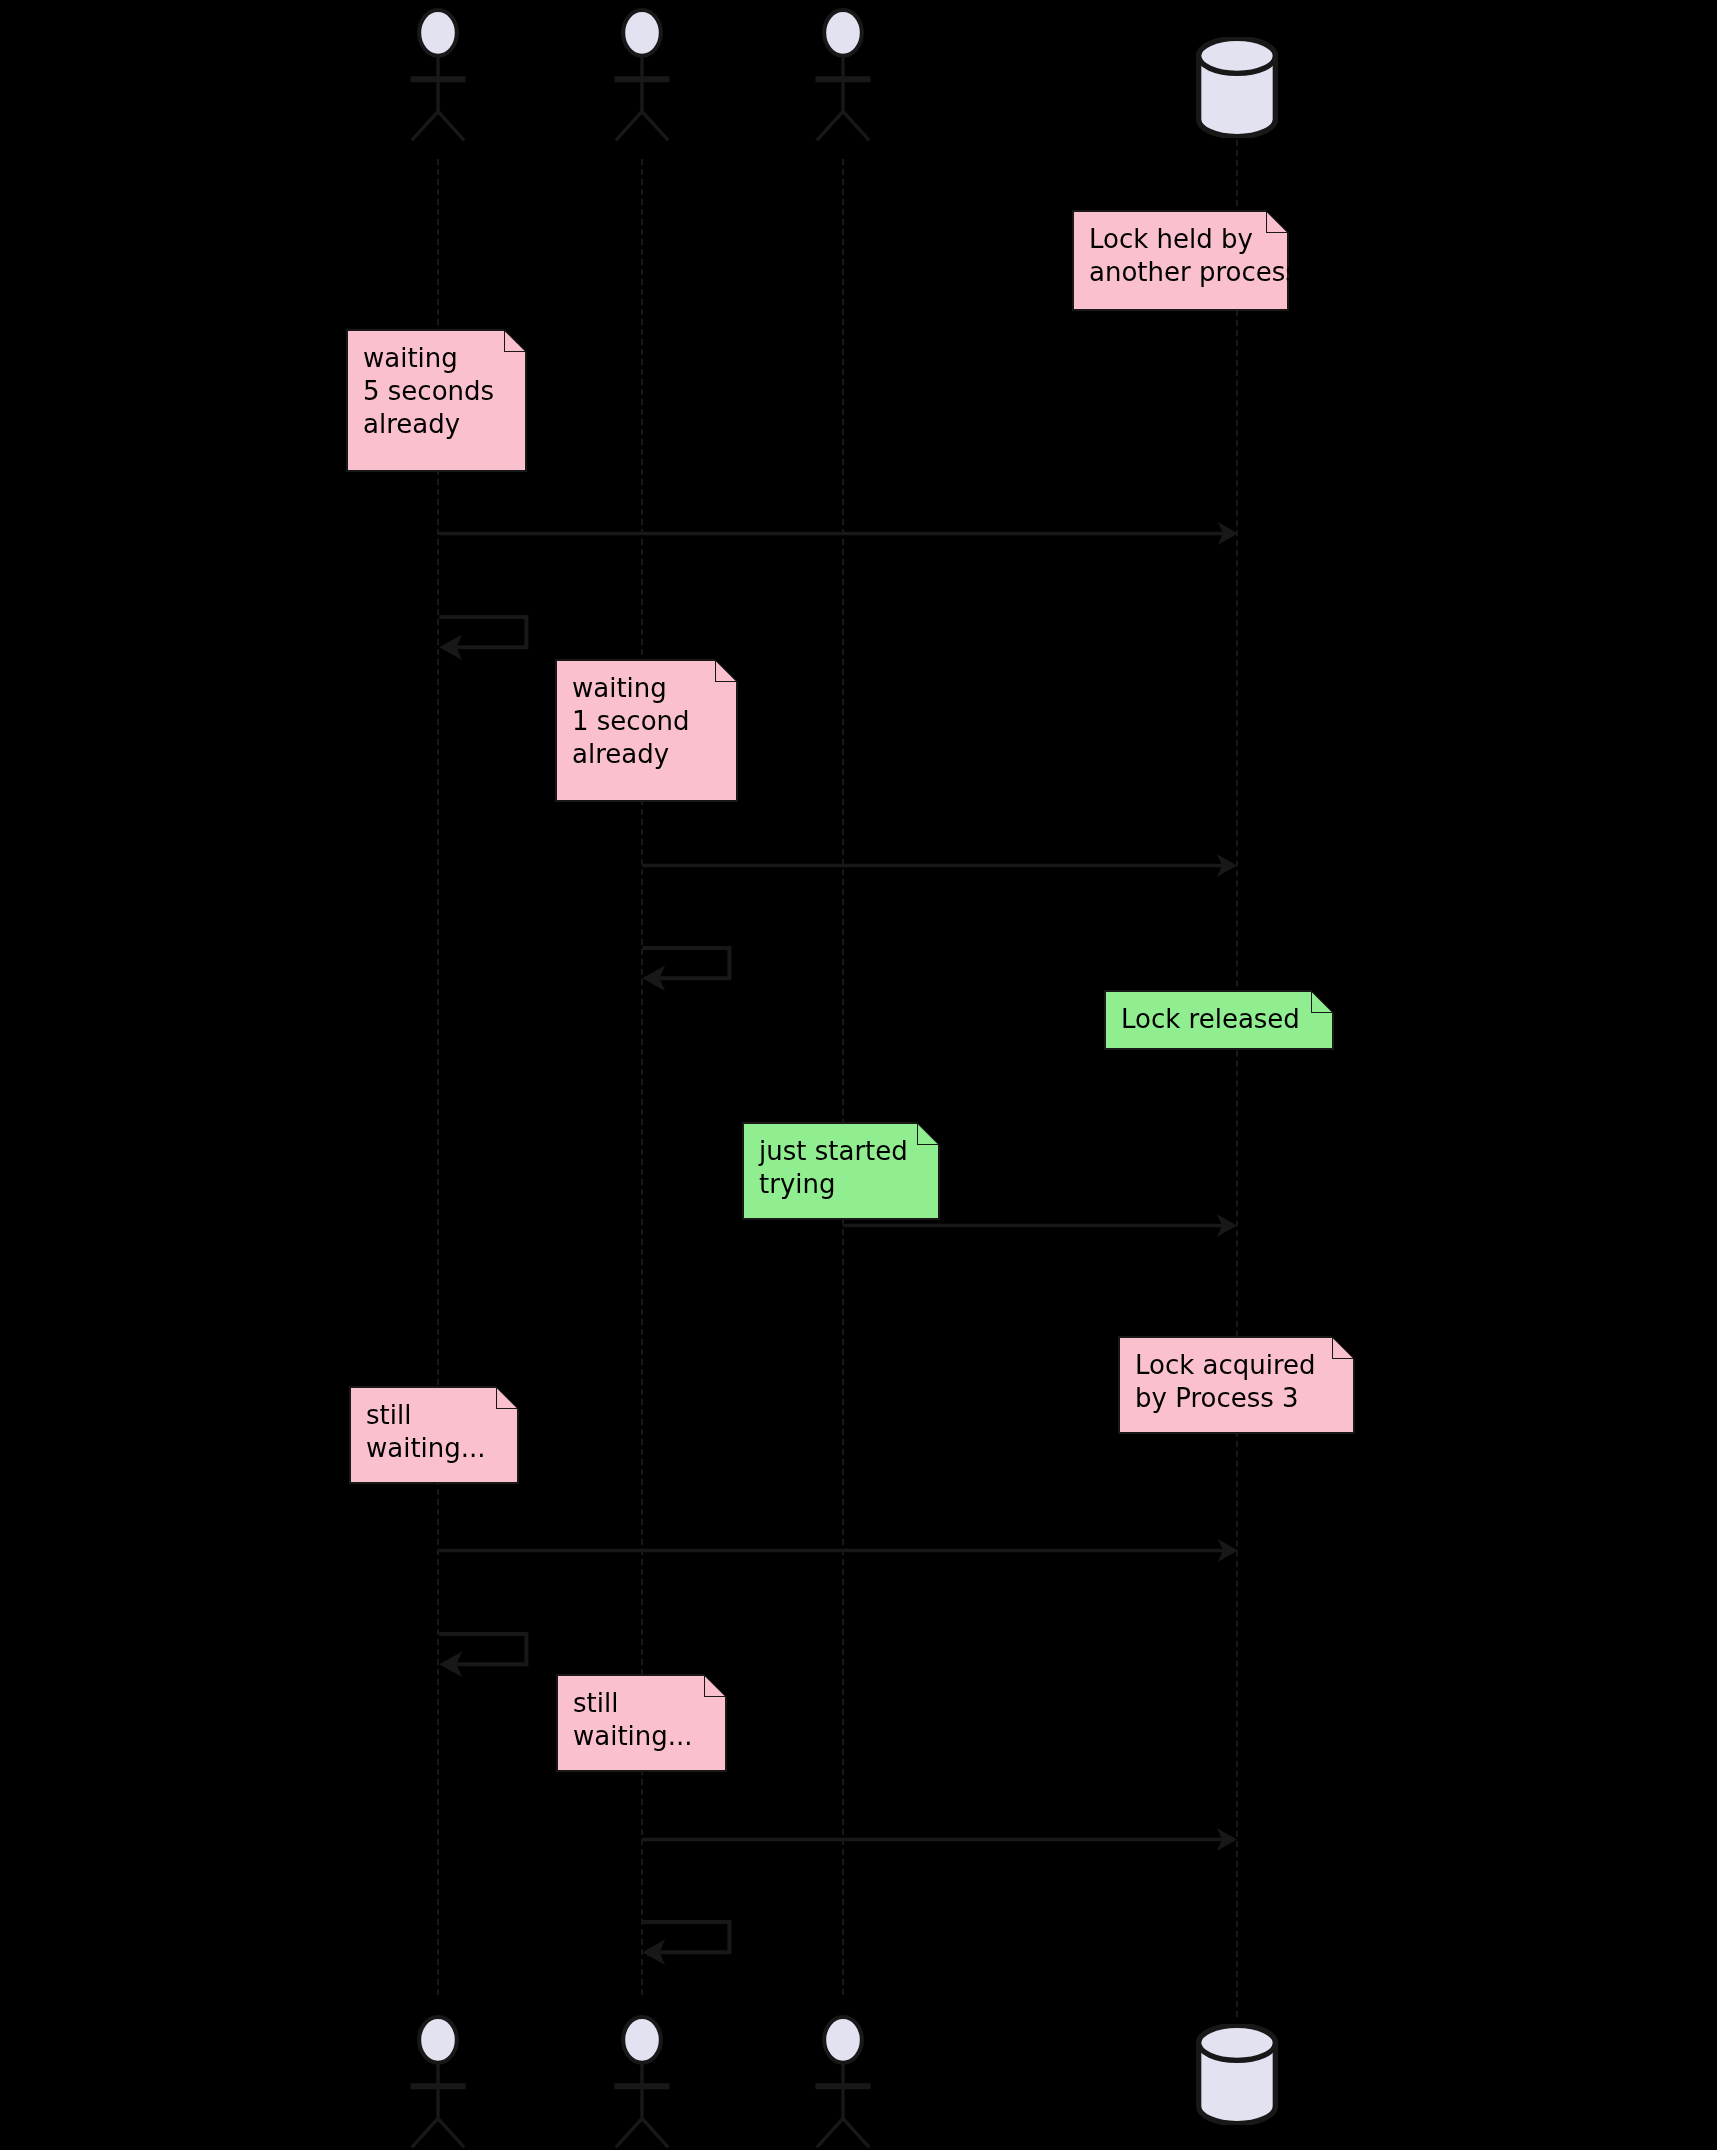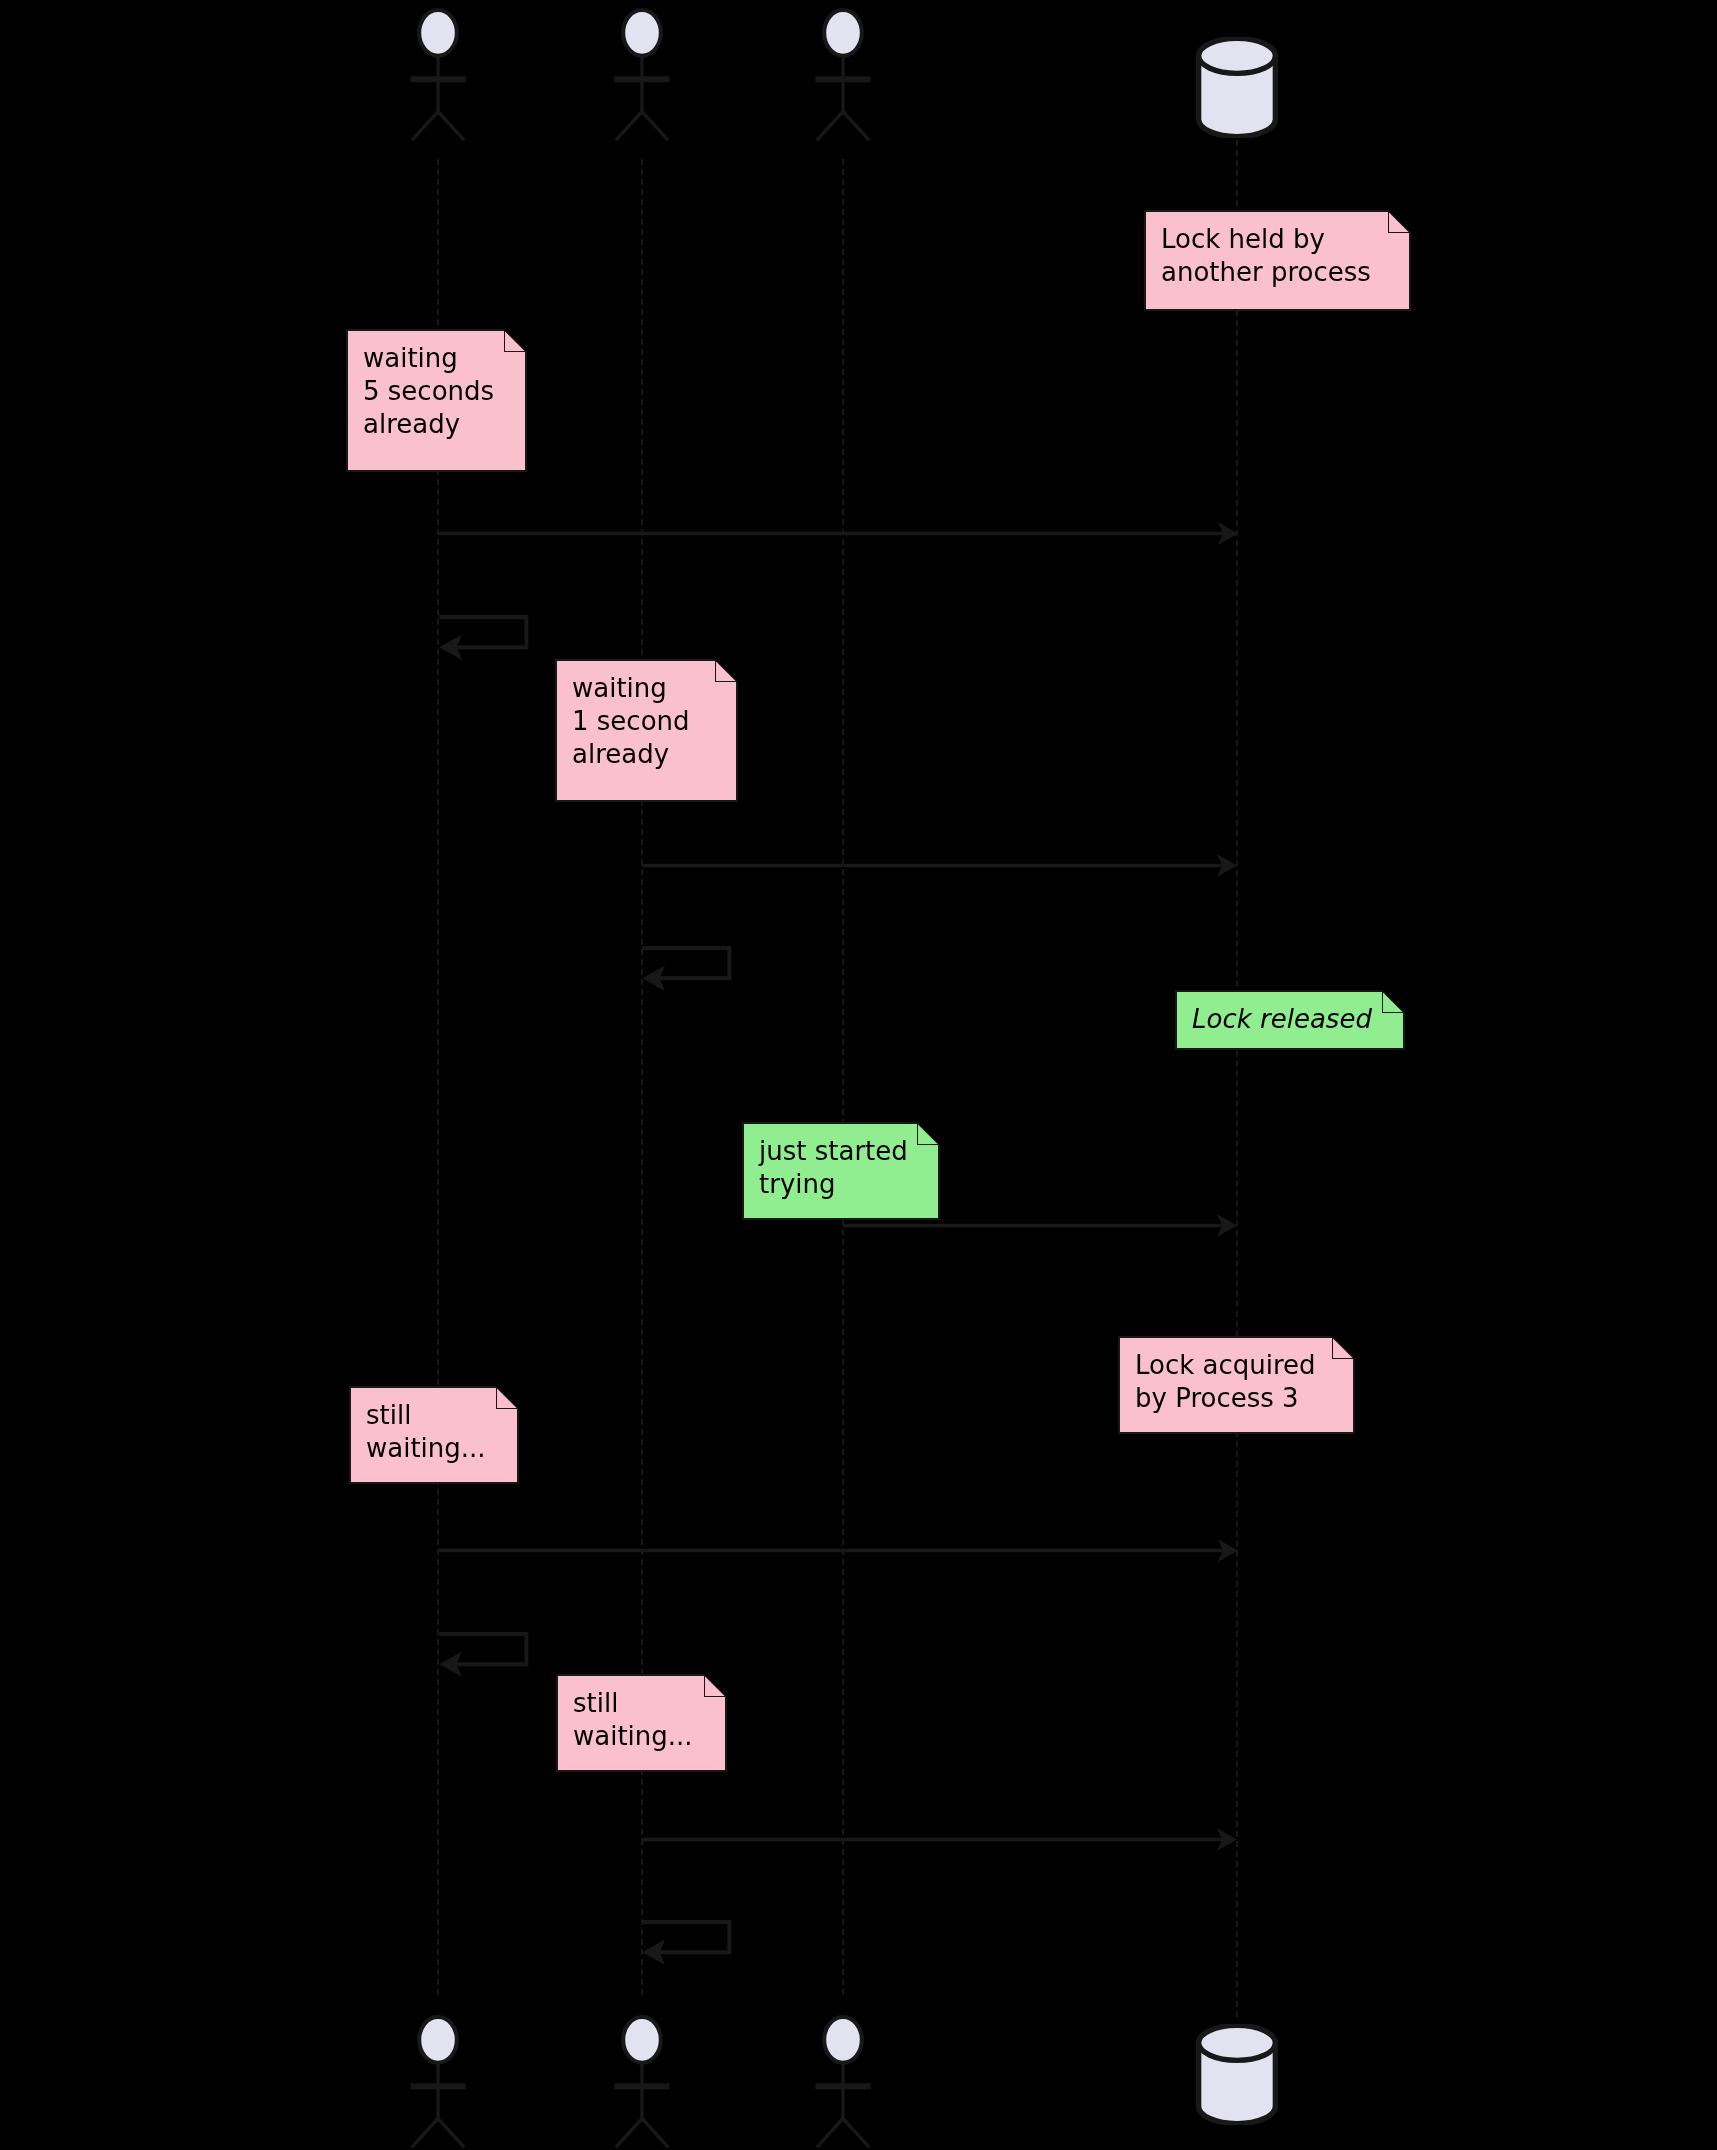--- a/index.html
+++ b/index.html
@@ -184,41 +184,41 @@
         <line x1="0" y1="20" x2="878" y2="20" stroke="#181818" stroke-width="5"></line>
         <polygon points="882,20 852,3 860,20 852,37" fill="#181818"></polygon>
       </svg>
     </div>
     <div class="msg" style="left: 642px; top: 1918px;">
       <svg width="101" height="57" viewBox="0 0 150 85">
         <polyline points="0,6 130,6 130,51 26,51" fill="none" stroke="#181818" stroke-width="6"></polyline>
         <polygon points="0,51 34,32 26,51 34,70" fill="#181818"></polygon>
       </svg>
     </div>
-    <div class="note" style="left: 1144px; top: 210px; width: 267px; min-height: 101px; background: rgb(251, 192, 205);"><div>Lock held by
+    <div class="note" style="left: 1072px; top: 210px; width: 217px; min-height: 101px; background: rgb(251, 192, 205);"><div>Lock held by
 another process</div><div class="fold" style="width: 23px; height: 23px;"><svg width="23" height="23" viewBox="0 0 34 34" style="position:absolute;top:0;right:0;">
           <polygon points="0,0 34,34 0,34" fill="#FBC0CD" stroke="none"></polygon>
           <polygon points="0,0 34,34 0,34" fill="none" stroke="#181818" stroke-width="3"></polygon>
           <polygon points="0,0 34,0 34,34" fill="#000000" stroke="none"></polygon>
         </svg></div></div>
     <div class="note" style="left: 346px; top: 329px; width: 181px; min-height: 143px; background: rgb(251, 192, 205);"><div>waiting
 5 seconds
 already</div><div class="fold" style="width: 23px; height: 23px;"><svg width="23" height="23" viewBox="0 0 34 34" style="position:absolute;top:0;right:0;">
           <polygon points="0,0 34,34 0,34" fill="#FBC0CD" stroke="none"></polygon>
           <polygon points="0,0 34,34 0,34" fill="none" stroke="#181818" stroke-width="3"></polygon>
           <polygon points="0,0 34,0 34,34" fill="#000000" stroke="none"></polygon>
         </svg></div></div>
     <div class="note" style="left: 555px; top: 659px; width: 183px; min-height: 143px; background: rgb(251, 192, 205);"><div>waiting
 1 second
 already</div><div class="fold" style="width: 23px; height: 23px;"><svg width="23" height="23" viewBox="0 0 34 34" style="position:absolute;top:0;right:0;">
           <polygon points="0,0 34,34 0,34" fill="#FBC0CD" stroke="none"></polygon>
           <polygon points="0,0 34,34 0,34" fill="none" stroke="#181818" stroke-width="3"></polygon>
           <polygon points="0,0 34,0 34,34" fill="#000000" stroke="none"></polygon>
         </svg></div></div>
-    <div class="note" style="left: 1175px; top: 990px; width: 230px; min-height: 58px; background: rgb(144, 238, 144); font-style: italic;"><div>Lock released</div><div class="fold" style="width: 23px; height: 23px;"><svg width="23" height="23" viewBox="0 0 34 34" style="position:absolute;top:0;right:0;">
+    <div class="note" style="left: 1104px; top: 990px; width: 230px; min-height: 58px; background: rgb(144, 238, 144);"><div>Lock released</div><div class="fold" style="width: 23px; height: 23px;"><svg width="23" height="23" viewBox="0 0 34 34" style="position:absolute;top:0;right:0;">
           <polygon points="0,0 34,34 0,34" fill="#90EE90" stroke="none"></polygon>
           <polygon points="0,0 34,34 0,34" fill="none" stroke="#181818" stroke-width="3"></polygon>
           <polygon points="0,0 34,0 34,34" fill="#000000" stroke="none"></polygon>
         </svg></div></div>
     <div class="note" style="left: 742px; top: 1122px; width: 198px; min-height: 98px; background: rgb(144, 238, 144);"><div>just started
 trying</div><div class="fold" style="width: 23px; height: 23px;"><svg width="23" height="23" viewBox="0 0 34 34" style="position:absolute;top:0;right:0;">
           <polygon points="0,0 34,34 0,34" fill="#90EE90" stroke="none"></polygon>
           <polygon points="0,0 34,34 0,34" fill="none" stroke="#181818" stroke-width="3"></polygon>
           <polygon points="0,0 34,0 34,34" fill="#000000" stroke="none"></polygon>
         </svg></div></div>

